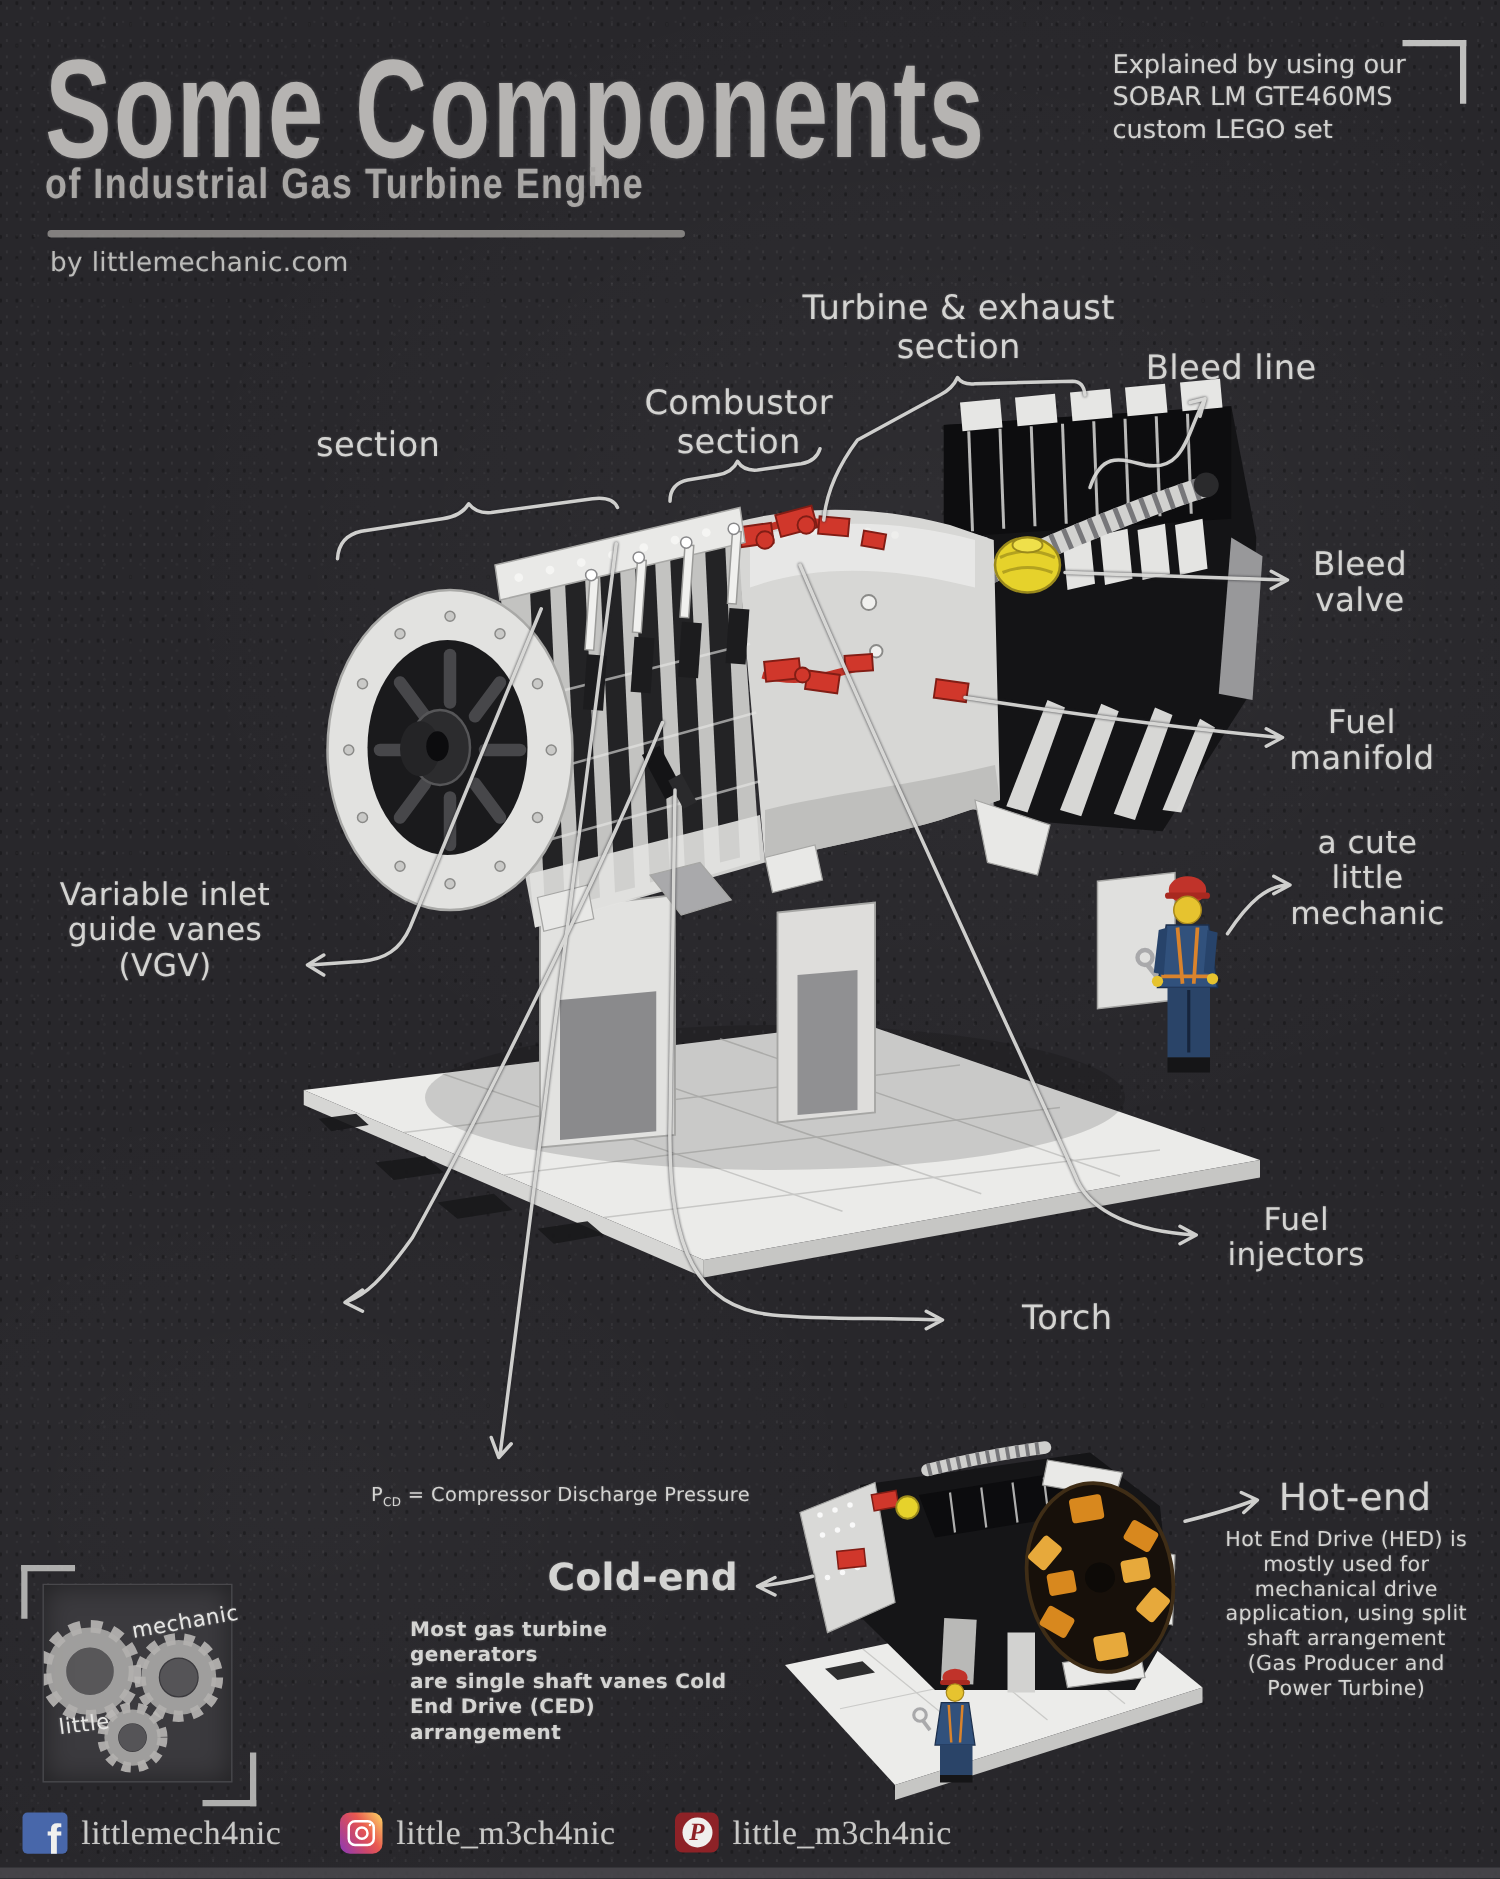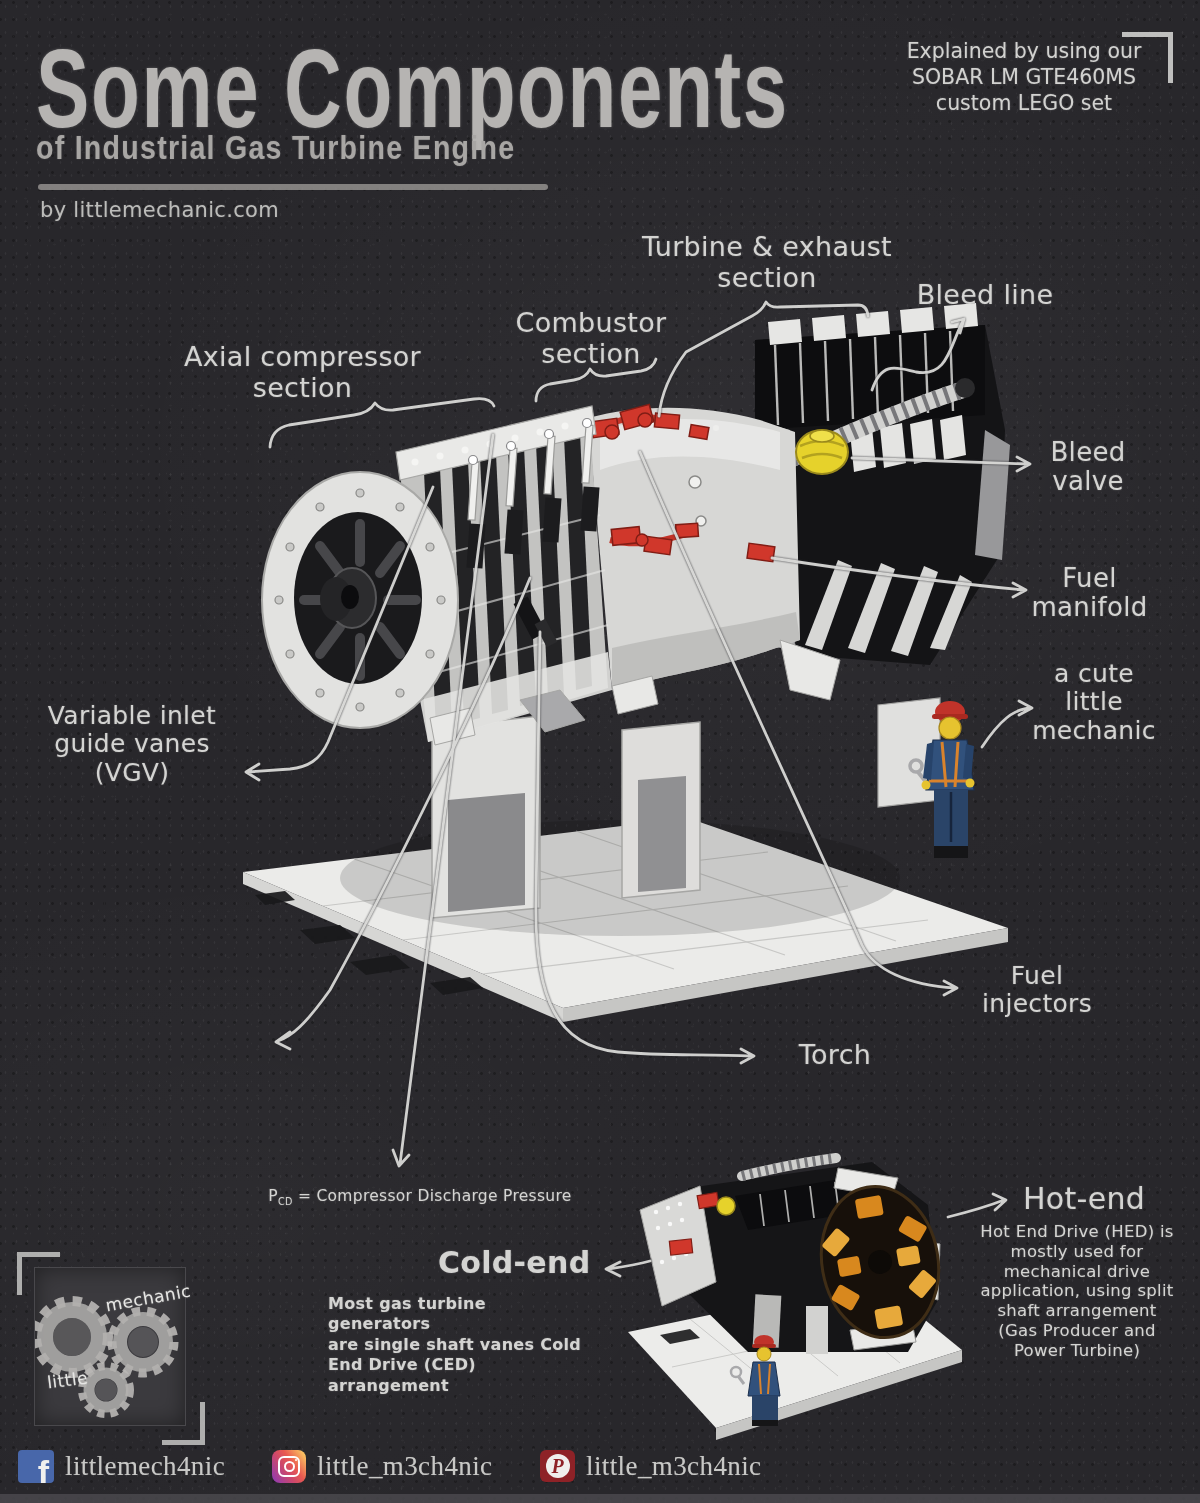--- a/index.html
+++ b/index.html
@@ -26,29 +26,29 @@
   }
   .subtitle{
     left:36px;top:128px;font-family:"Liberation Sans",sans-serif;font-weight:bold;
     font-size:34px;color:#a8a6a4;letter-spacing:1.5px;white-space:nowrap;
     transform:scaleX(.84);transform-origin:left top;
     text-shadow:0 0 2px rgba(170,168,166,.3);
   }
   .rule{left:38px;top:184px;width:510px;height:6px;background:#93918e;border-radius:3px;opacity:.85;}
   .byline{left:40px;top:198px;font-size:21px;color:#bcbcba;letter-spacing:.3px;
     text-shadow:0 0 2px rgba(200,200,198,.25);}
-  .note{left:890px;top:38px;width:268px;text-align:center;font-size:20.5px;line-height:26px;
+  .note{left:890px;top:38px;width:268px;text-align:left;font-size:20.5px;line-height:26px;
     color:#d2d2d0;text-shadow:0 0 2px rgba(220,220,218,.28);}
   .note span{display:block;}
   .br-tr{left:1122px;top:32px;width:46px;height:46px;
     border-top:5px solid #d0d0ce;border-right:5px solid #d0d0ce;opacity:.9;}
   .lbl{position:absolute;color:#d4d4d2;text-align:center;line-height:1.13;letter-spacing:.3px;
     text-shadow:0 0 2px rgba(222,222,220,.3);}
   .lbl span{display:block;}
-  .left{text-align:center;} .right{text-align:left;font-weight:bold;}
+  .left{text-align:right;} .right{text-align:left;font-weight:bold;}
   sub{font-size:62%;}
   .logo{left:35px;top:1268px;width:150px;height:157px;background:#3b3a3e;
     box-shadow:inset 0 0 22px rgba(0,0,0,.45),0 0 0 1px #49484c;}
   .logo-word{position:absolute;color:#e6e6e4;font-size:17px;letter-spacing:.5px;
     text-shadow:0 0 2px rgba(230,230,228,.4);}
   .br-tl{left:17px;top:1252px;width:38px;height:38px;border-left:5px solid #c6c6c4;border-top:5px solid #c6c6c4;opacity:.85;}
   .br-br{left:162px;top:1402px;width:38px;height:38px;border-right:5px solid #c6c6c4;border-bottom:5px solid #c6c6c4;opacity:.85;}
   .social-item{position:absolute;top:1446px;display:flex;align-items:center;height:40px;}
   .handle{font-family:Liberation Serif, serif;font-size:27px;color:#c8c8c6;margin-left:11px;
     letter-spacing:.4px;text-shadow:0 0 1px rgba(200,200,198,.3);}
@@ -401,21 +401,20 @@
       <path d="M772,558 C850,570 950,583 1024,590 M1013,583 L1026,590 L1013,597"></path>
       <path d="M852,458 L1028,464 M1017,457 L1030,464 L1017,471"></path>
       <path d="M872,390 C882,360 898,368 916,372 C948,378 950,345 963,321 M952,322 L964,319 L960,333"></path>
       <path d="M982,747 C1000,720 1014,709 1030,708 M1019,701 L1032,708 L1019,715"></path>
       <path d="M650,1261 C636,1265 622,1267 608,1269 M620,1262 L606,1269 L620,1276"></path>
       <path d="M948,1217 C964,1213 986,1207 1004,1200 M993,1194 L1006,1200 L995,1210"></path>
     </g>
   </svg>
 
   <div class="lbl" style="left:165px;top:342px;width:275px;font-size:27px">
-    <span>Axial compressor</span>
     <span>section</span>
   </div>
 
   <div class="lbl" style="left:502px;top:308px;width:178px;font-size:27px">
     <span>Combustor</span>
     <span>section</span>
   </div>
 
   <div class="lbl" style="left:622px;top:232px;width:290px;font-size:27px">
     <span>Turbine &amp; exhaust</span>

